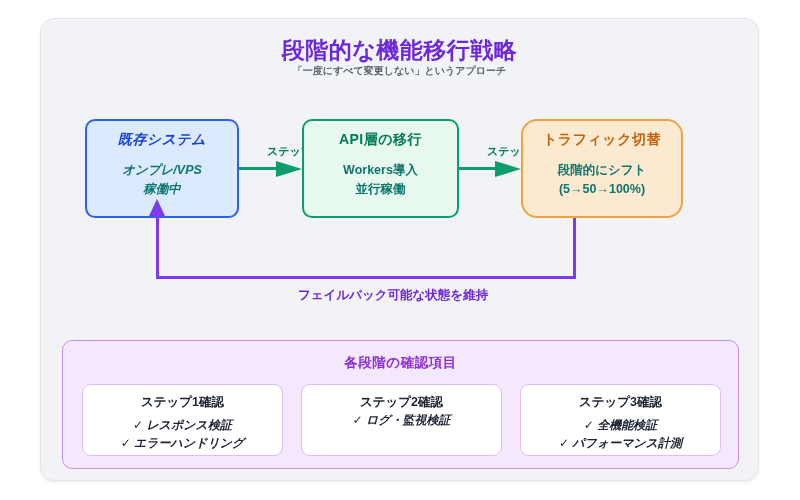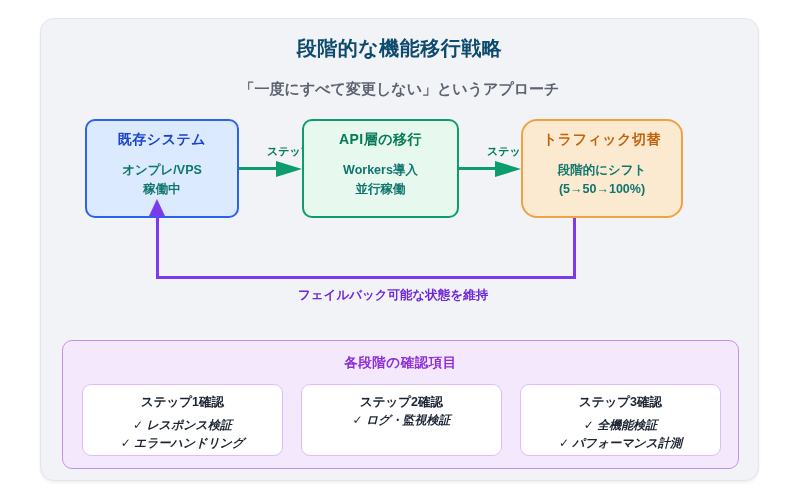--- a/index.html
+++ b/index.html
@@ -7,35 +7,35 @@
     position:relative; width:800px; height:500px; background:#ffffff;
     font-family:"Liberation Sans","DejaVu Sans",sans-serif; overflow:hidden;
   }
   .panel {
     position:absolute; left:40px; top:18px; width:719px; height:463px;
     background:#f2f3f6; border:1px solid #e4e5e9; border-radius:14px;
     box-shadow:0 2px 3px rgba(16,24,40,.06); box-sizing:border-box;
   }
   .diagram-title {
     position:absolute; left:40px; top:35px; width:719px; text-align:center;
-    font-size:20px; font-weight:700; color:#0c4a6e; letter-spacing:.5px;
+    font-size:23px; font-weight:700; color:#6d28d9; letter-spacing:.5px;
   }
   .diagram-subtitle {
-    position:absolute; left:40px; top:80px; width:719px; text-align:center;
-    font-size:15px; font-weight:600; color:#5c6370;
+    position:absolute; left:40px; top:64px; width:719px; text-align:center;
+    font-size:10px; font-weight:600; color:#5c6370;
   }
   
   .node {
     position:absolute; top:119px; height:99px; box-sizing:border-box;
     border-radius:10px; border:2px solid; text-align:center; z-index:2;
   }
   .node-title { margin-top:10px; font-size:14px; font-weight:700; letter-spacing:.5px; }
   .node-line  { font-size:12.5px; font-weight:700; color:#0f766e; line-height:1.5; }
   .node-line.first { margin-top:12px; }
-  .node-blue   { background:#dbeafe; border-color:#2b62e9; }
+  .node-blue   { background:#dbeafe; border-color:#2b62e9;font-style:italic; }
   .node-blue   .node-title { color:#1a44cf; }
   .node-green  { background:#e7f8ee; border-color:#0d9d6c; }
   .node-green  .node-title { color:#047a56; }
   .node-orange { background:#fcead0; border-color:#f0a243; }
   .node-orange .node-title { color:#c2620d; }
   
   .edge-line {
     position:absolute; height:3px; background:#0d9d6c; z-index:1;
   }
   .edge-head {

